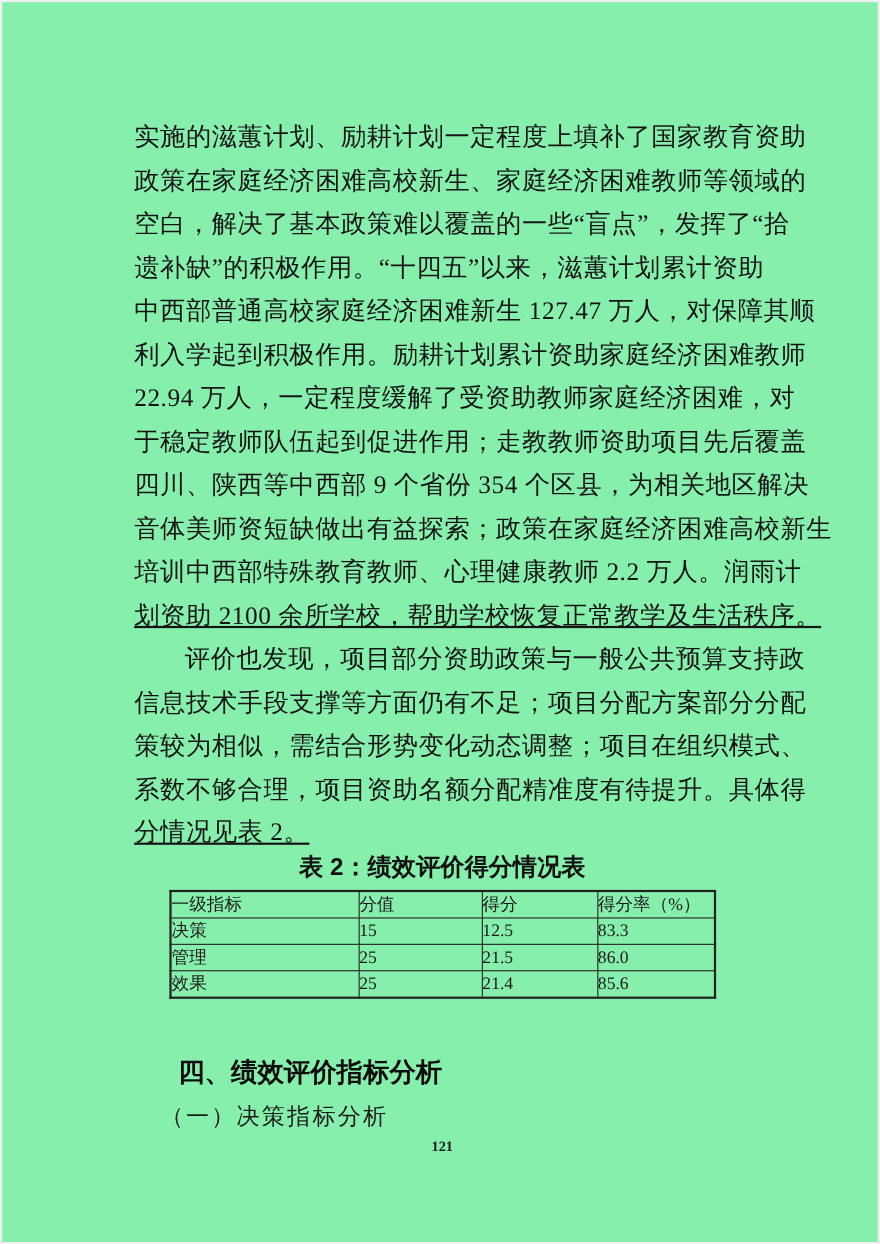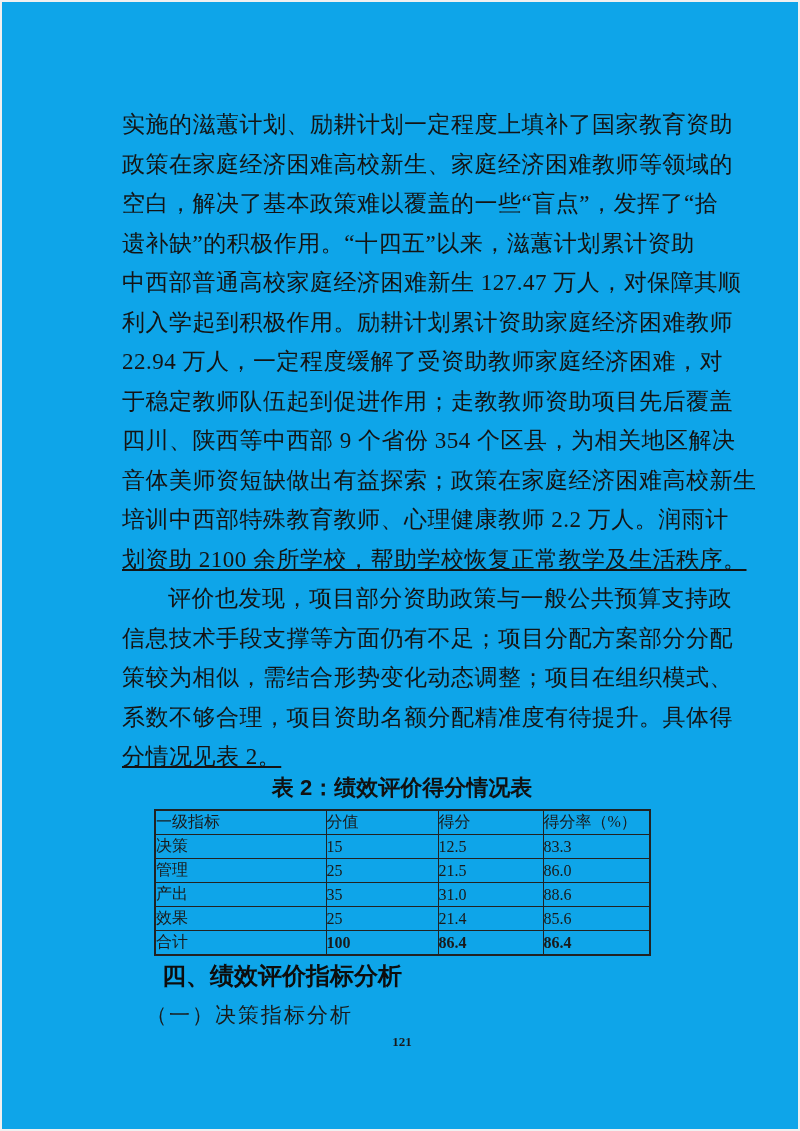--- a/index.html
+++ b/index.html
@@ -4,21 +4,21 @@
 <style>
   html, body {
     margin: 0;
     padding: 0;
     background: #ffffff;
   }
   .page {
     position: relative;
     width: 800px;
     height: 1131px;
-    background: #0ea5e9;
+    background: #86efac;
     box-sizing: border-box;
     border: 2px solid #f0f0f0;
     overflow: hidden;
     font-family: "Liberation Serif", "DejaVu Serif", serif;
     color: #141414;
   }
   .text-block {
     position: absolute;
     top: 103px;
     left: 120px;
@@ -157,36 +157,24 @@
         <td>12.5</td>
         <td>83.3</td>
       </tr>
       <tr>
         <td>管理</td>
         <td>25</td>
         <td>21.5</td>
         <td>86.0</td>
       </tr>
       <tr>
-        <td>产出</td>
-        <td>35</td>
-        <td>31.0</td>
-        <td>88.6</td>
-      </tr>
-      <tr>
         <td>效果</td>
         <td>25</td>
         <td>21.4</td>
         <td>85.6</td>
-      </tr>
-      <tr class="total-row">
-        <td>合计</td>
-        <td class="num">100</td>
-        <td class="num">86.4</td>
-        <td class="num">86.4</td>
       </tr>
     </tbody>
   </table>
 
   <div class="section-heading">四、绩效评价指标分析</div>
   <div class="subsection-heading">（一）决策指标分析</div>
   <div class="page-number">121</div>
 
 </div>
 

